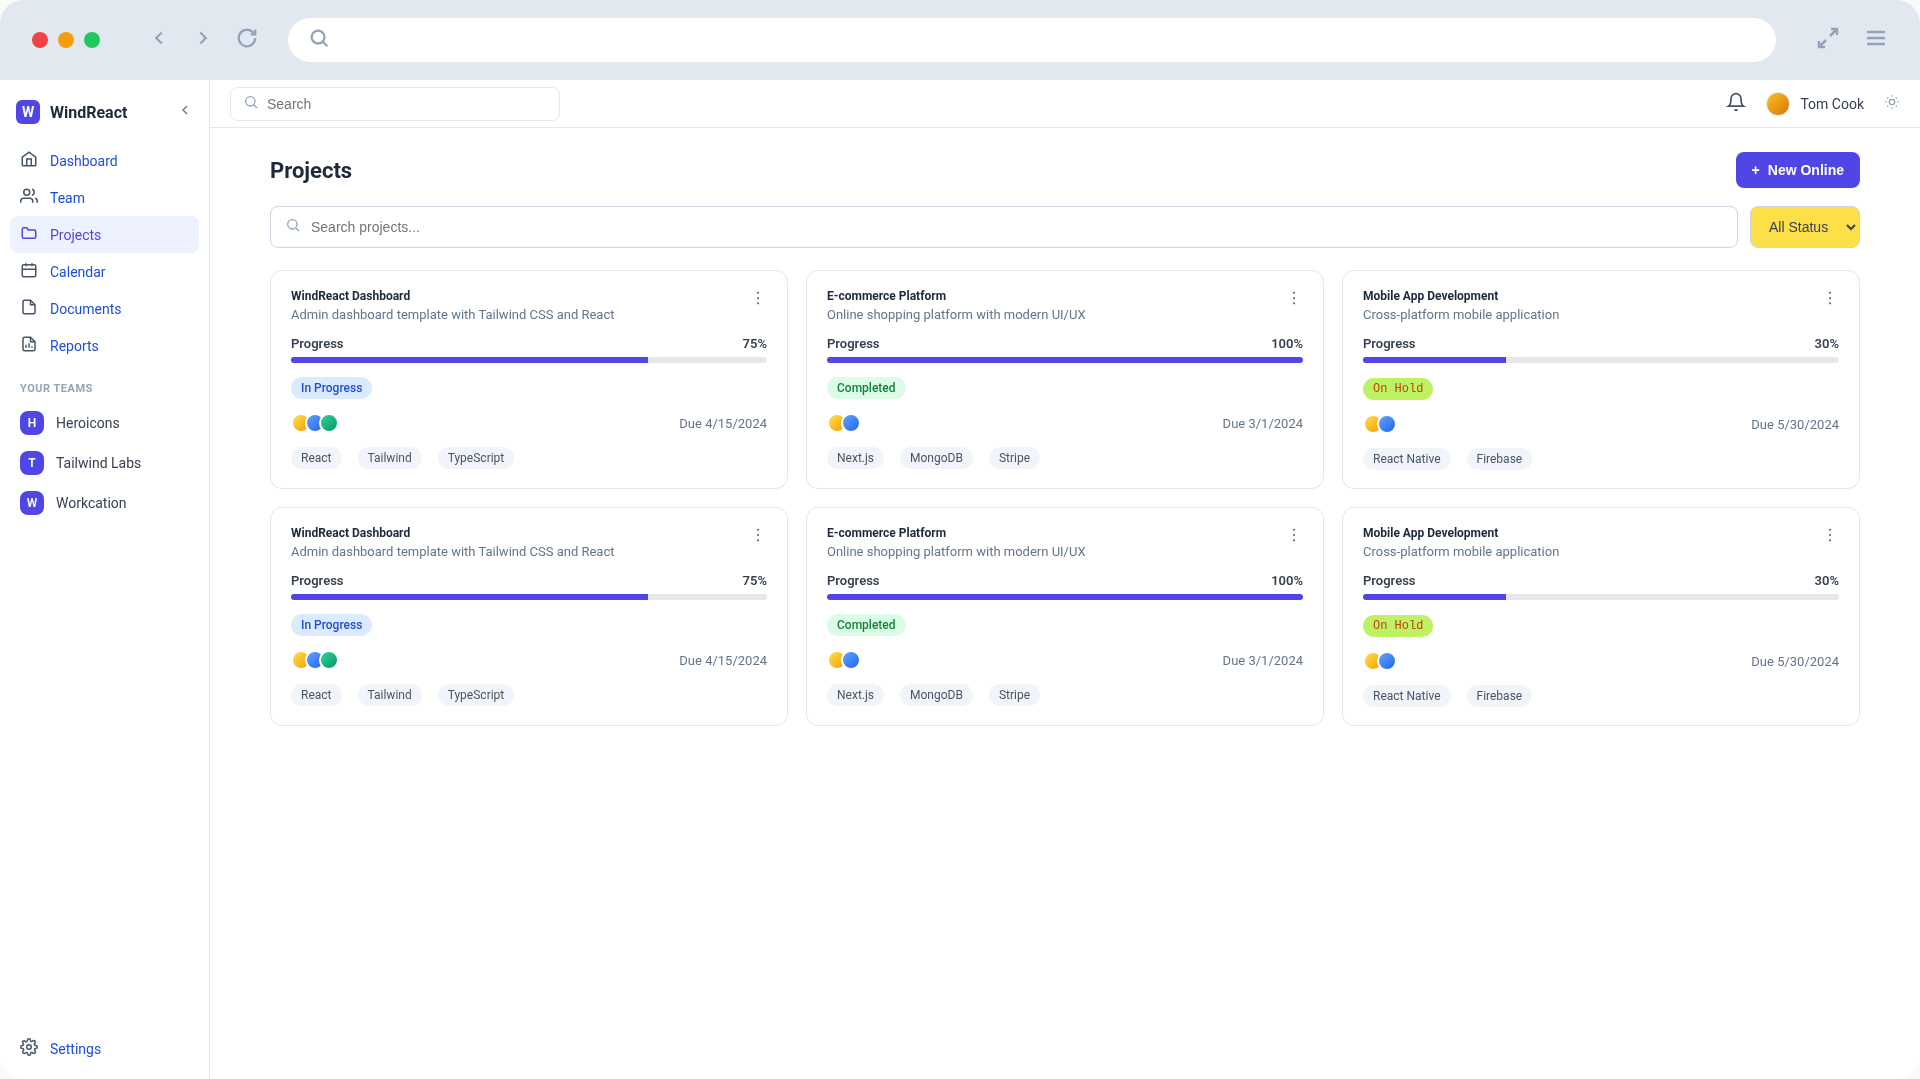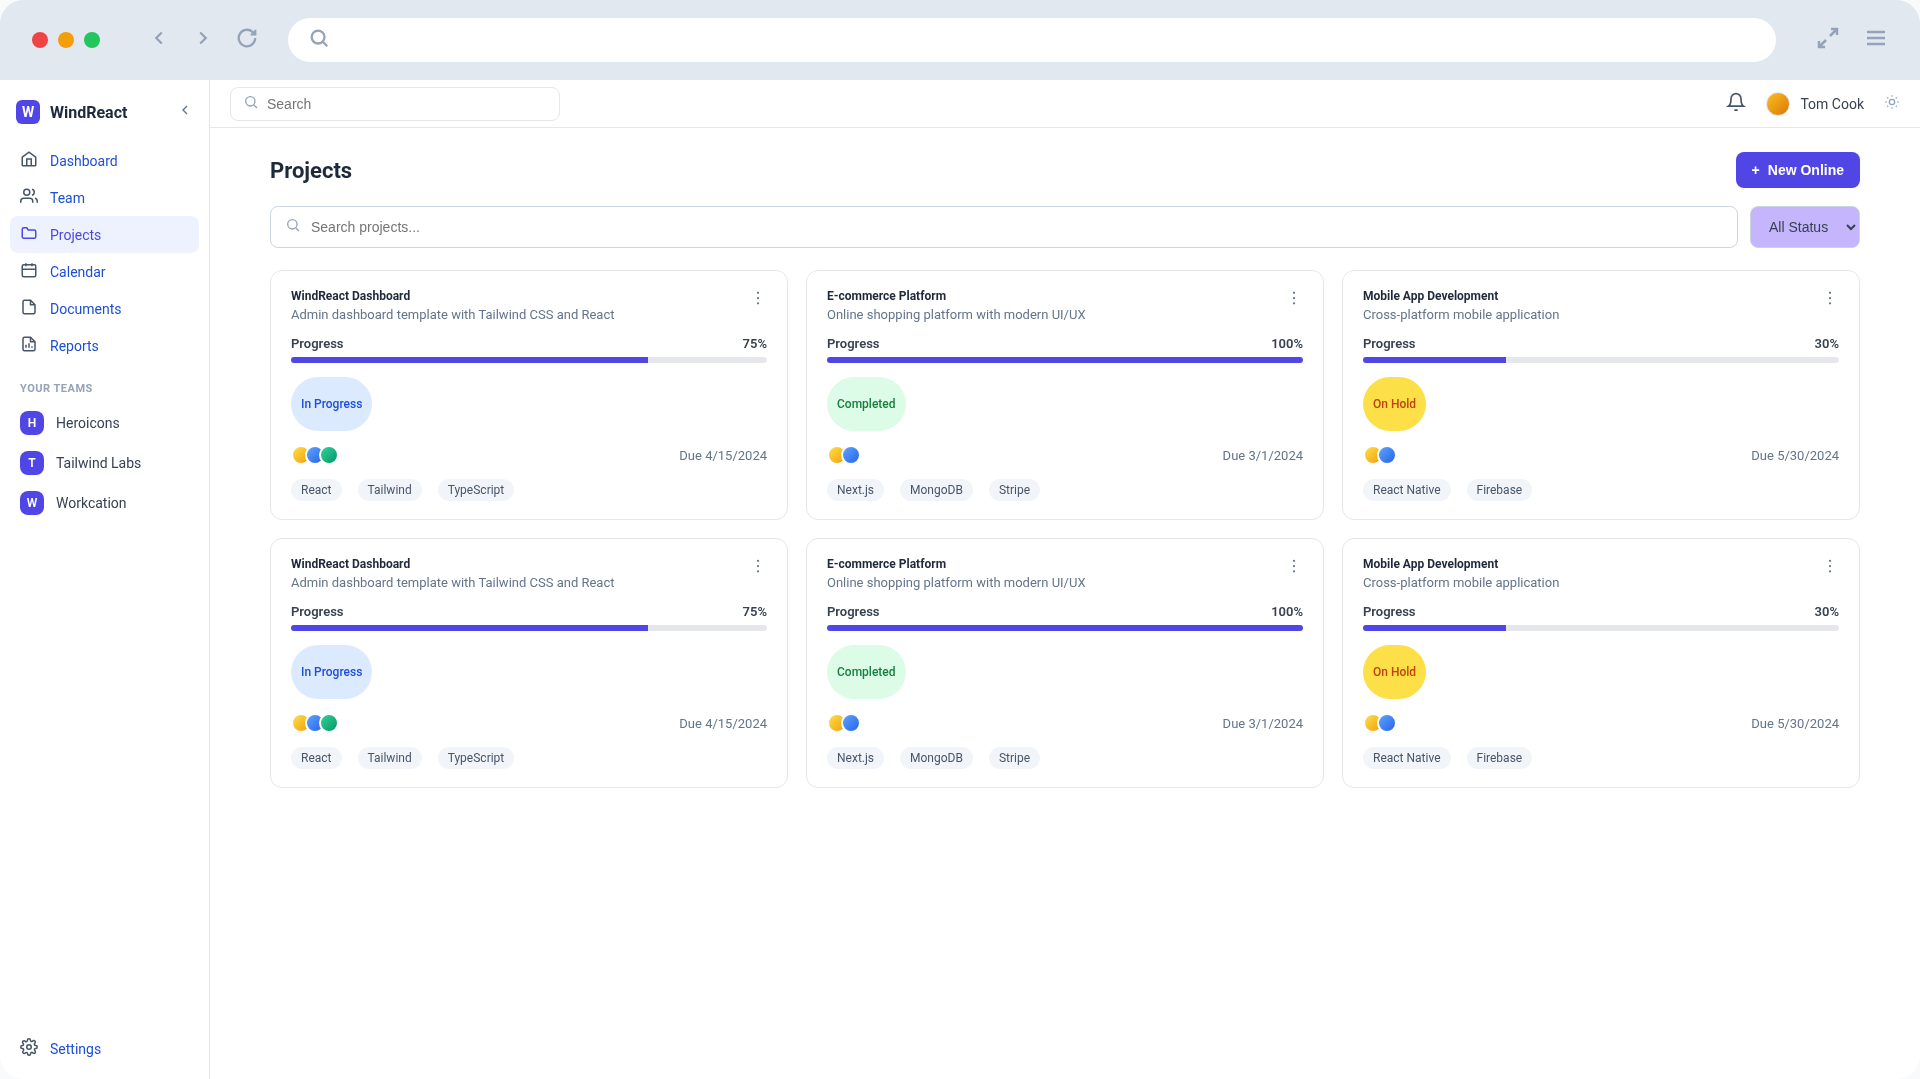--- a/index.html
+++ b/index.html
@@ -122,43 +122,43 @@
   flex: 1;
   display: flex; align-items: center; gap: 10px;
   border: 1px solid #cbd5e1; border-radius: 8px;
   padding: 10px 14px; color: #94a3b8;
 }
 .proj-search svg { width: 16px; height: 16px; }
 .proj-search input { border: none; outline: none; font-size: 14px; flex: 1; color: #94a3b8; }
 .status-select {
   border: 1px solid #cbd5e1; border-radius: 8px;
   padding: 10px 14px; font-size: 14px; color: #374151;
-  background: #c4b5fd; min-width: 110px;
+  background: #fde047; min-width: 110px;
 }
 
 .grid { display: grid; grid-template-columns: repeat(3, 1fr); gap: 18px; }
 .card {
   background: #fff; border: 1px solid #e5e7eb; border-radius: 12px;
   padding: 18px 20px; position: relative;
 }
 .card-head { display: flex; align-items: flex-start; }
 .card-title { font-size: 12px; font-weight: 700; margin-bottom: 4px; }
 .card-desc { font-size: 13px; color: #64748b; }
 .kebab { margin-left: auto; color: #64748b; cursor: pointer; }
 .kebab svg { width: 18px; height: 18px; }
 
 .progress-row { display: flex; justify-content: space-between; font-size: 13px; font-weight: 600; color: #374151; margin-top: 14px; }
 .progress-bar { height: 6px; background: #e5e7eb; border-radius: 4px; margin-top: 6px; overflow: hidden; }
 .progress-fill { height: 100%; background: #4f46e5; }
 
 .status-row { margin-top: 14px; }
-.pill { display: inline-block; font-size: 12px; padding: 20px 10px; border-radius: 999px; font-weight: 500; }
+.pill { display: inline-block; font-size: 12px; padding: 4px 10px; border-radius: 999px; font-weight: 500; }
 .pill.inprogress { background: #dbeafe; color: #1d4ed8; }
 .pill.completed { background: #dcfce7; color: #15803d; }
-.pill.onhold { background: #fde047; color: #c2410c; }
+.pill.onhold { background: #bef264; color: #c2410c; font-family: Liberation Mono, monospace; }
 
 .meta-row { display: flex; align-items: center; margin-top: 14px; }
 .avatars { display: flex; }
 .av { width: 20px; height: 20px; border-radius: 50%; border: 2px solid #fff; margin-left: -6px; }
 .av:first-child { margin-left: 0; }
 .av.a1 { background: linear-gradient(135deg,#fde047,#f59e0b); }
 .av.a2 { background: linear-gradient(135deg,#60a5fa,#2563eb); }
 .av.a3 { background: linear-gradient(135deg,#34d399,#059669); }
 .due { margin-left: auto; font-size: 13px; color: #64748b; }
 

